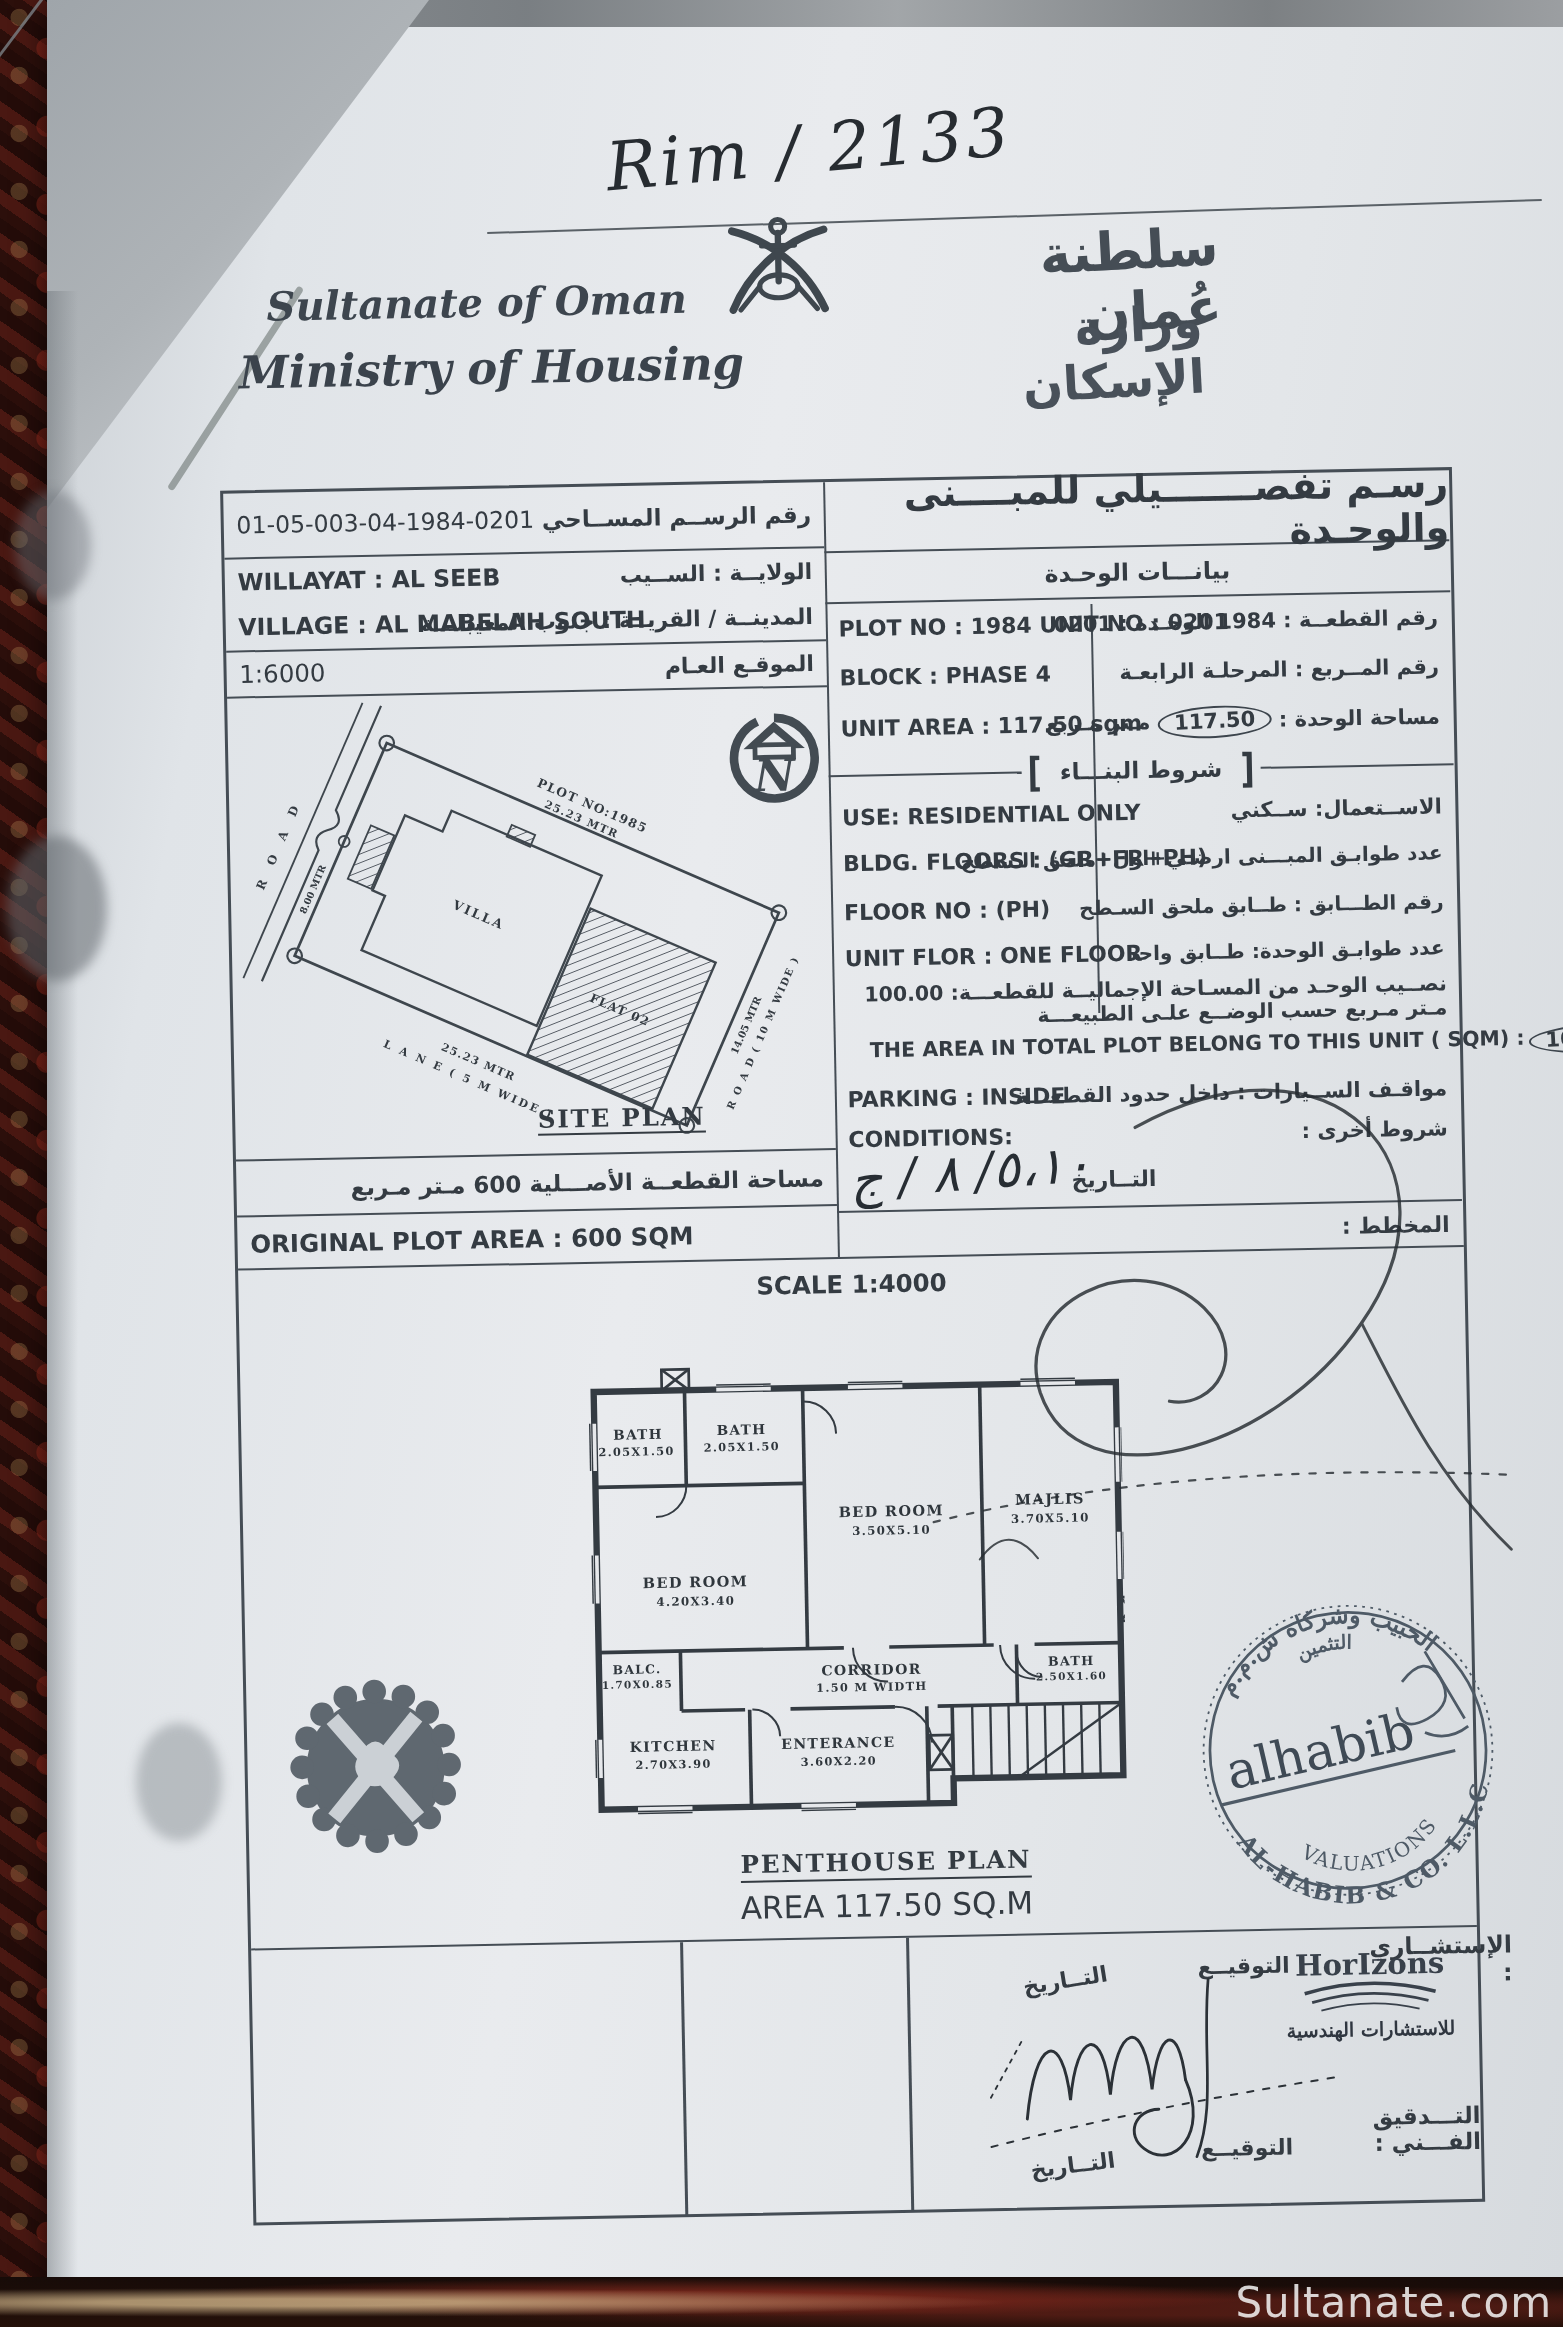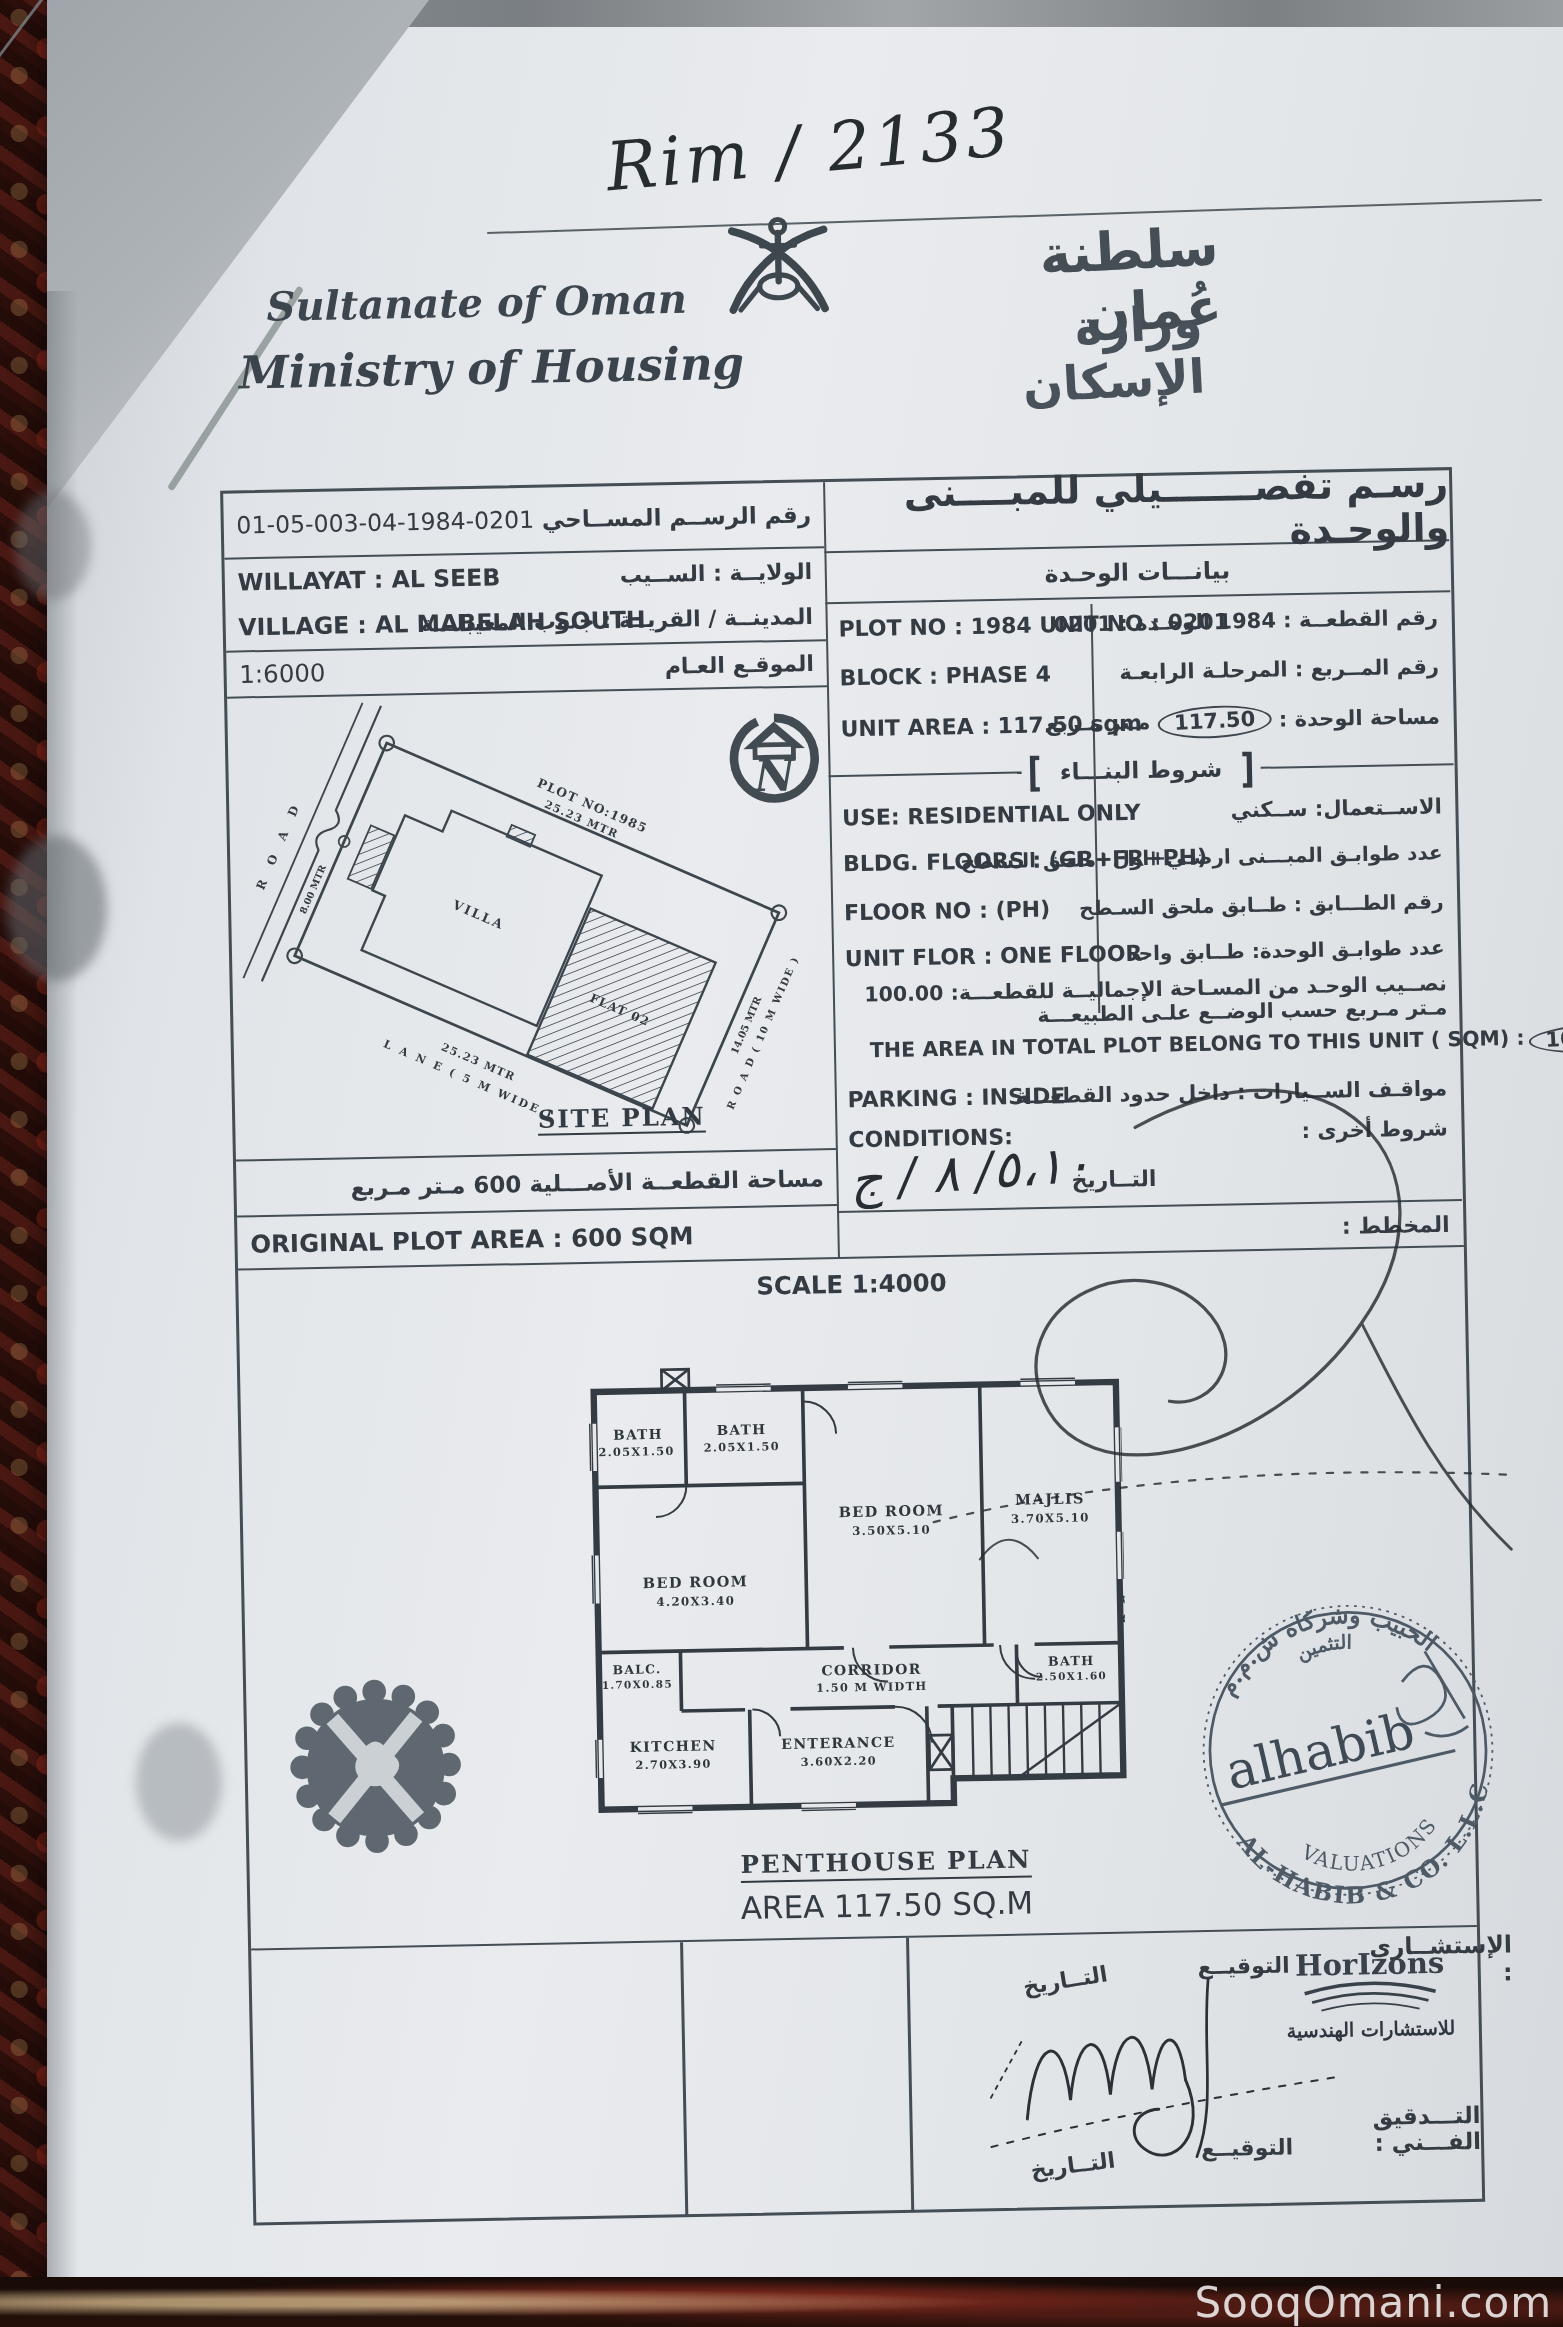--- a/index.html
+++ b/index.html
@@ -435,14 +435,14 @@
   </svg>
 
 </div>
 
 <div class="abs" style="left:0;top:2277px;width:1564px;height:51px;
      background:
        radial-gradient(ellipse at 18% 50%, rgba(205,178,135,.8) 0 10%, transparent 40%),
        radial-gradient(ellipse at 45% 40%, rgba(140,44,31,.7) 0 14%, transparent 45%),
        radial-gradient(ellipse at 75% 60%, rgba(90,30,22,.8) 0 18%, transparent 50%),
        linear-gradient(#170b08,#241009);"></div>
-<div class="wm">SooqOmani.com</div>
+<div class="wm">Sultanate.com</div>
 
 
 </body></html>

